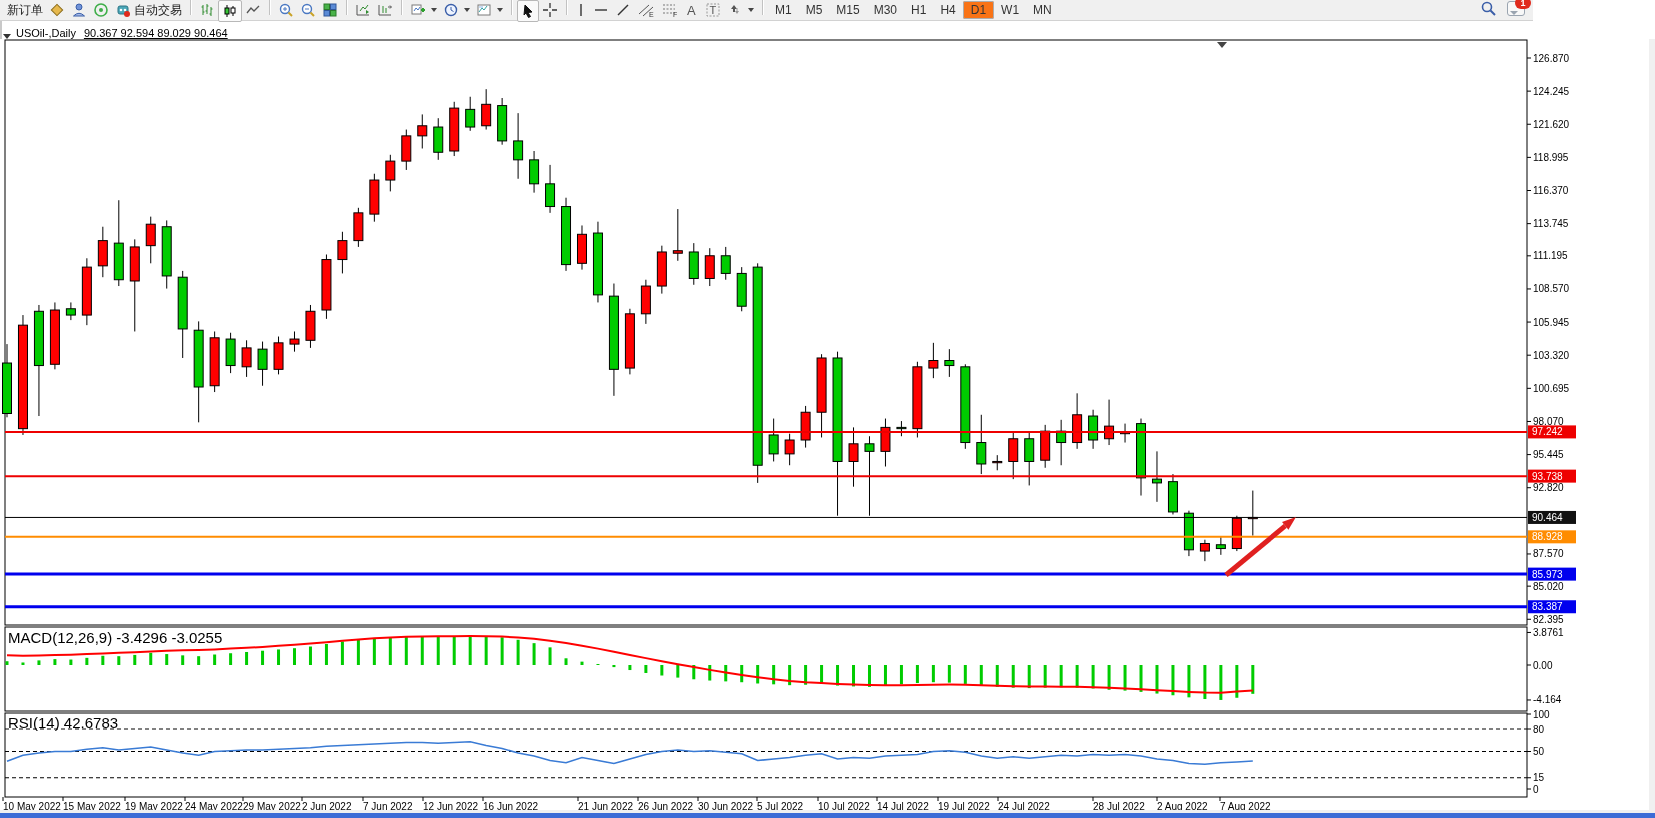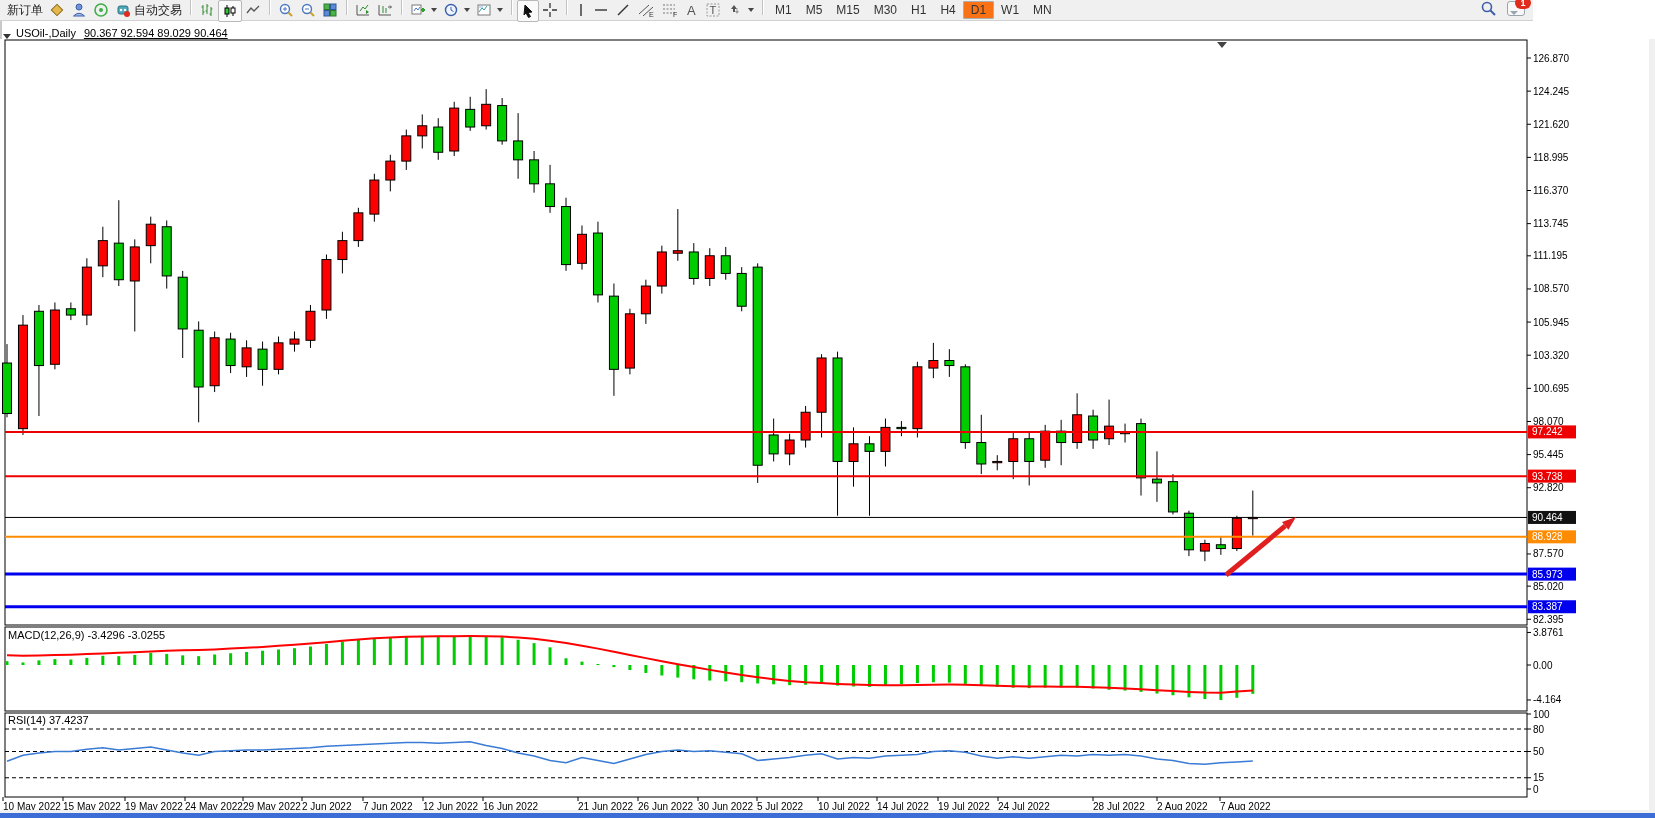--- a/index.html
+++ b/index.html
@@ -17,21 +17,21 @@
   .chat{position:relative;width:16px;height:13px;border:1px solid #9aa4b0;border-radius:3px;background:#f8f8f8;}
   .chat:after{content:"";position:absolute;left:2px;bottom:-4px;border:4px solid transparent;border-top-color:#9aa4b0;}
   .chat-badge{position:absolute;top:-5px;right:-7px;min-width:12px;height:12px;border-radius:7px;background:#e02b1d;
     color:#fff;font-size:9px;line-height:12px;text-align:center;padding:0 2px;font-weight:bold;}
   #titlebar{position:absolute;top:21px;left:0;width:1655px;height:18px;background:#fff;
     border-left:2px solid #c9c9c9;display:flex;align-items:flex-end;padding-left:1px;box-sizing:border-box;
     font-size:11px;color:#000;z-index:4;}
   .tri-down{width:0;height:0;border-left:4px solid transparent;border-right:4px solid transparent;
     border-top:5px solid #333;margin-right:5px;}
   #titlebar .ohlc{margin-left:8px;text-decoration:underline;}
-  .pane-label{position:absolute;left:8px;font-size:11px;color:#000;z-index:3;}
+  .pane-label{position:absolute;left:8px;font-size:15px;color:#000;z-index:3;}
   #chart-svg{position:absolute;top:0;left:0;z-index:1;}
   #right-strip{position:absolute;top:21px;right:0;width:6px;height:792px;background:#f0f0f0;z-index:2;}
   #bottom-strip{position:absolute;left:0;bottom:0;width:1655px;height:5px;background:#3c6cd6;z-index:6;}
   #bottom-gray{position:absolute;left:0;bottom:5px;width:1655px;height:3px;background:#f0f0f0;z-index:6;}
 </style>
 </head>
 <body>
 
 <div id="toolbar">
   <div class="tbtn">
@@ -733,17 +733,17 @@
     <text x="998" y="810" font-size="10" fill="#000" font-family="Liberation Sans, sans-serif">24 Jul 2022</text>
     <line x1="1093" y1="797" x2="1093" y2="801" stroke="#000"></line>
     <text x="1093" y="810" font-size="10" fill="#000" font-family="Liberation Sans, sans-serif">28 Jul 2022</text>
     <line x1="1157" y1="797" x2="1157" y2="801" stroke="#000"></line>
     <text x="1157" y="810" font-size="10" fill="#000" font-family="Liberation Sans, sans-serif">2 Aug 2022</text>
     <line x1="1220" y1="797" x2="1220" y2="801" stroke="#000"></line>
     <text x="1220" y="810" font-size="10" fill="#000" font-family="Liberation Sans, sans-serif">7 Aug 2022</text>
   </svg>
 
 <div class="pane-label" style="top:629px;">MACD(12,26,9) -3.4296 -3.0255</div>
-<div class="pane-label" style="top:714px;">RSI(14) 37.4237</div>
+<div class="pane-label" style="top:714px;">RSI(14) 42.6783</div>
 
 <div id="right-strip"></div>
 <div id="bottom-gray"></div>
 <div id="bottom-strip"></div>
 
 </body></html>

